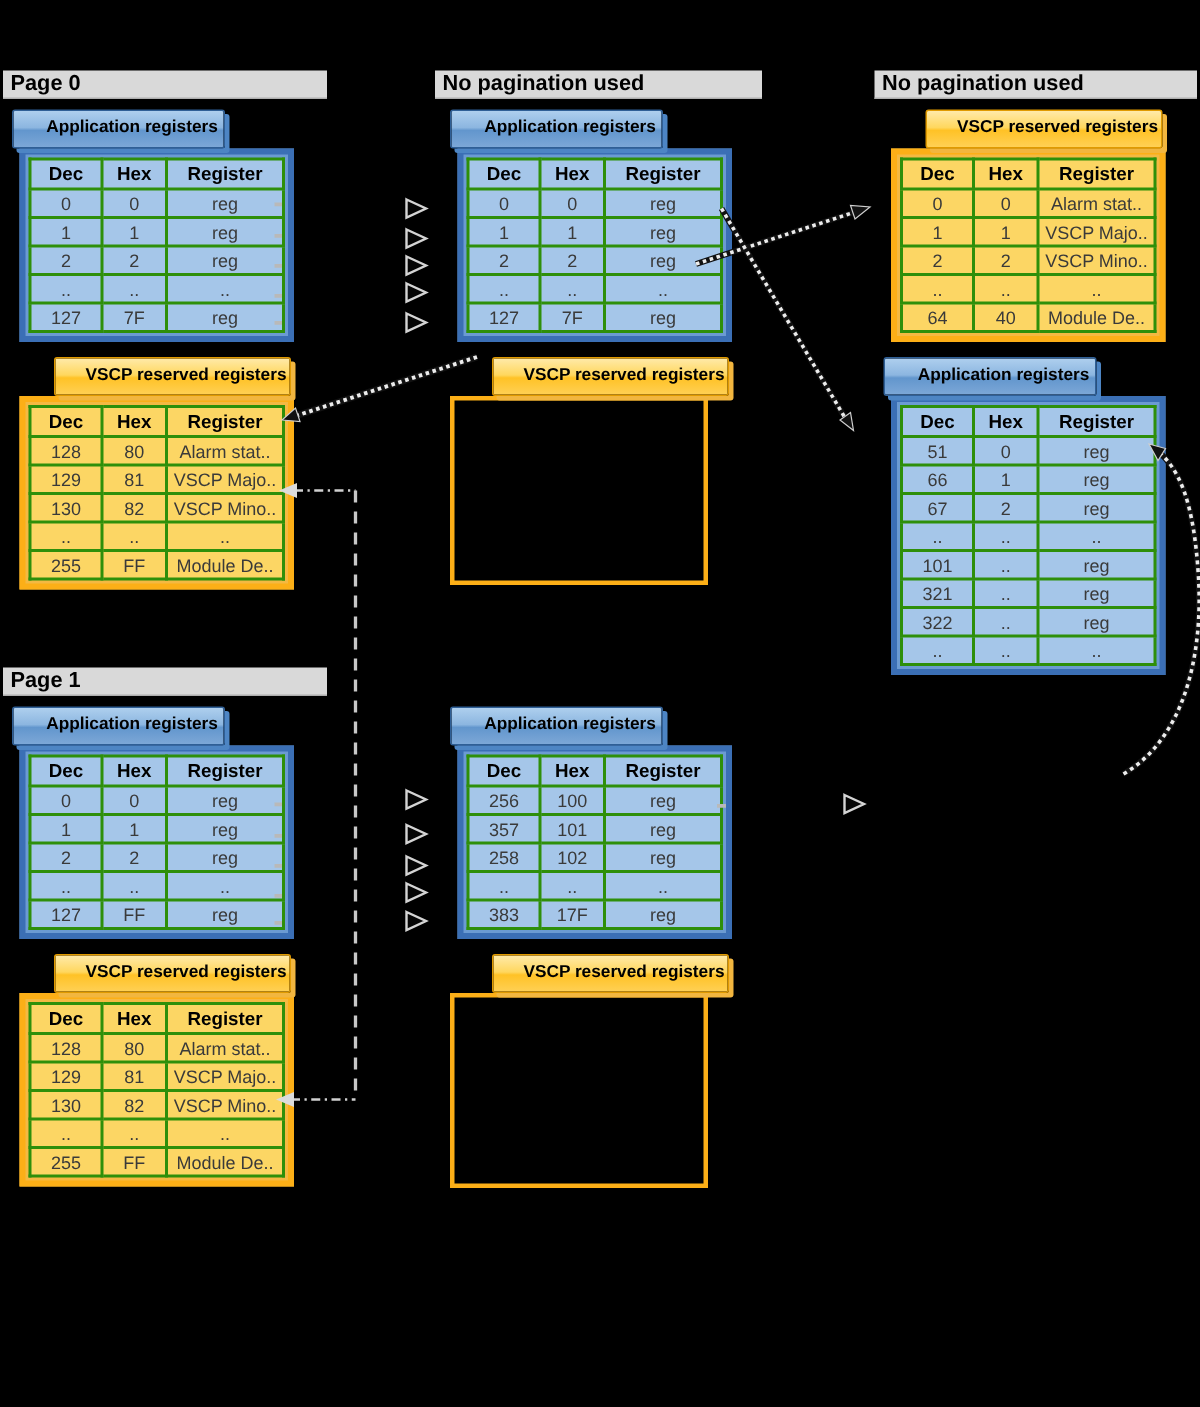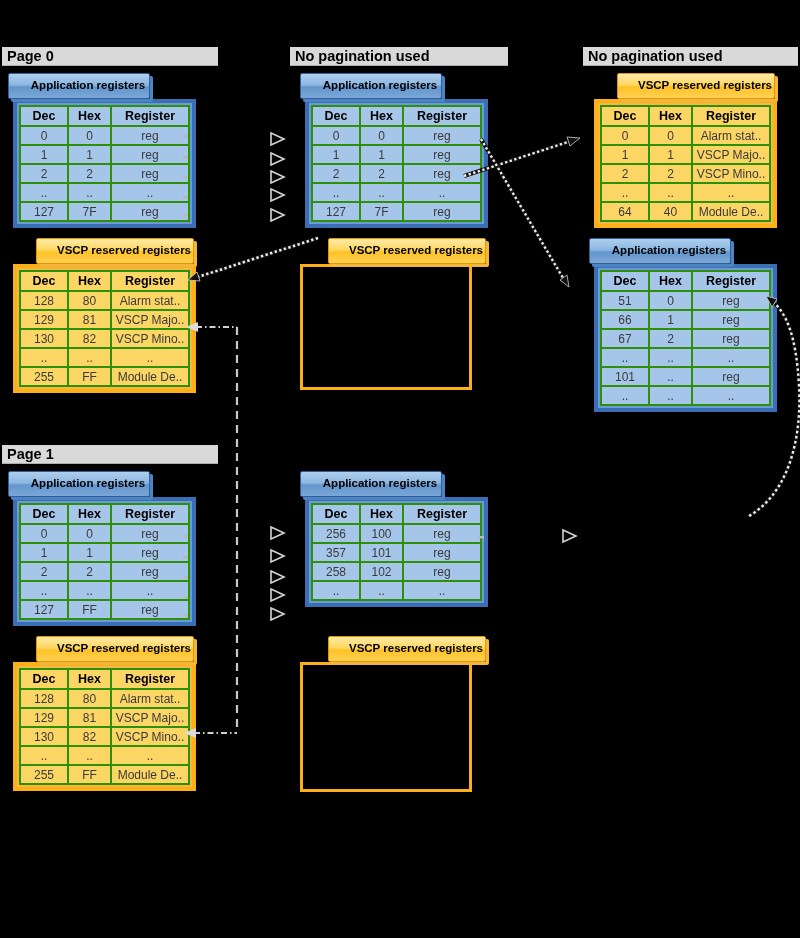--- a/index.html
+++ b/index.html
@@ -280,20 +280,25 @@
             <tr>
               <td class="c1">258</td>
               <td class="c2">102</td>
               <td class="c3">reg</td>
             </tr>
             <tr>
               <td class="c1">..</td>
               <td class="c2">..</td>
               <td class="c3">..</td>
             </tr>
+            <tr>
+              <td class="c1">383</td>
+              <td class="c2">17F</td>
+              <td class="c3">reg</td>
+            </tr>
           </tbody>
       </table>
     </div>
   </div>
 
   <div class="panel" style="left:300px;top:636px">
     <div class="tab tab-orange">VSCP reserved registers</div>
     <div class="empty-box" style="height:130px"></div>
   </div>
 
@@ -366,20 +371,30 @@
               <td class="c2">2</td>
               <td class="c3">reg</td>
             </tr>
             <tr>
               <td class="c1">..</td>
               <td class="c2">..</td>
               <td class="c3">..</td>
             </tr>
             <tr>
               <td class="c1">101</td>
+              <td class="c2">..</td>
+              <td class="c3">reg</td>
+            </tr>
+            <tr>
+              <td class="c1">321</td>
+              <td class="c2">..</td>
+              <td class="c3">reg</td>
+            </tr>
+            <tr>
+              <td class="c1">322</td>
               <td class="c2">..</td>
               <td class="c3">reg</td>
             </tr>
             <tr>
               <td class="c1">..</td>
               <td class="c2">..</td>
               <td class="c3">..</td>
             </tr>
           </tbody>
       </table>

